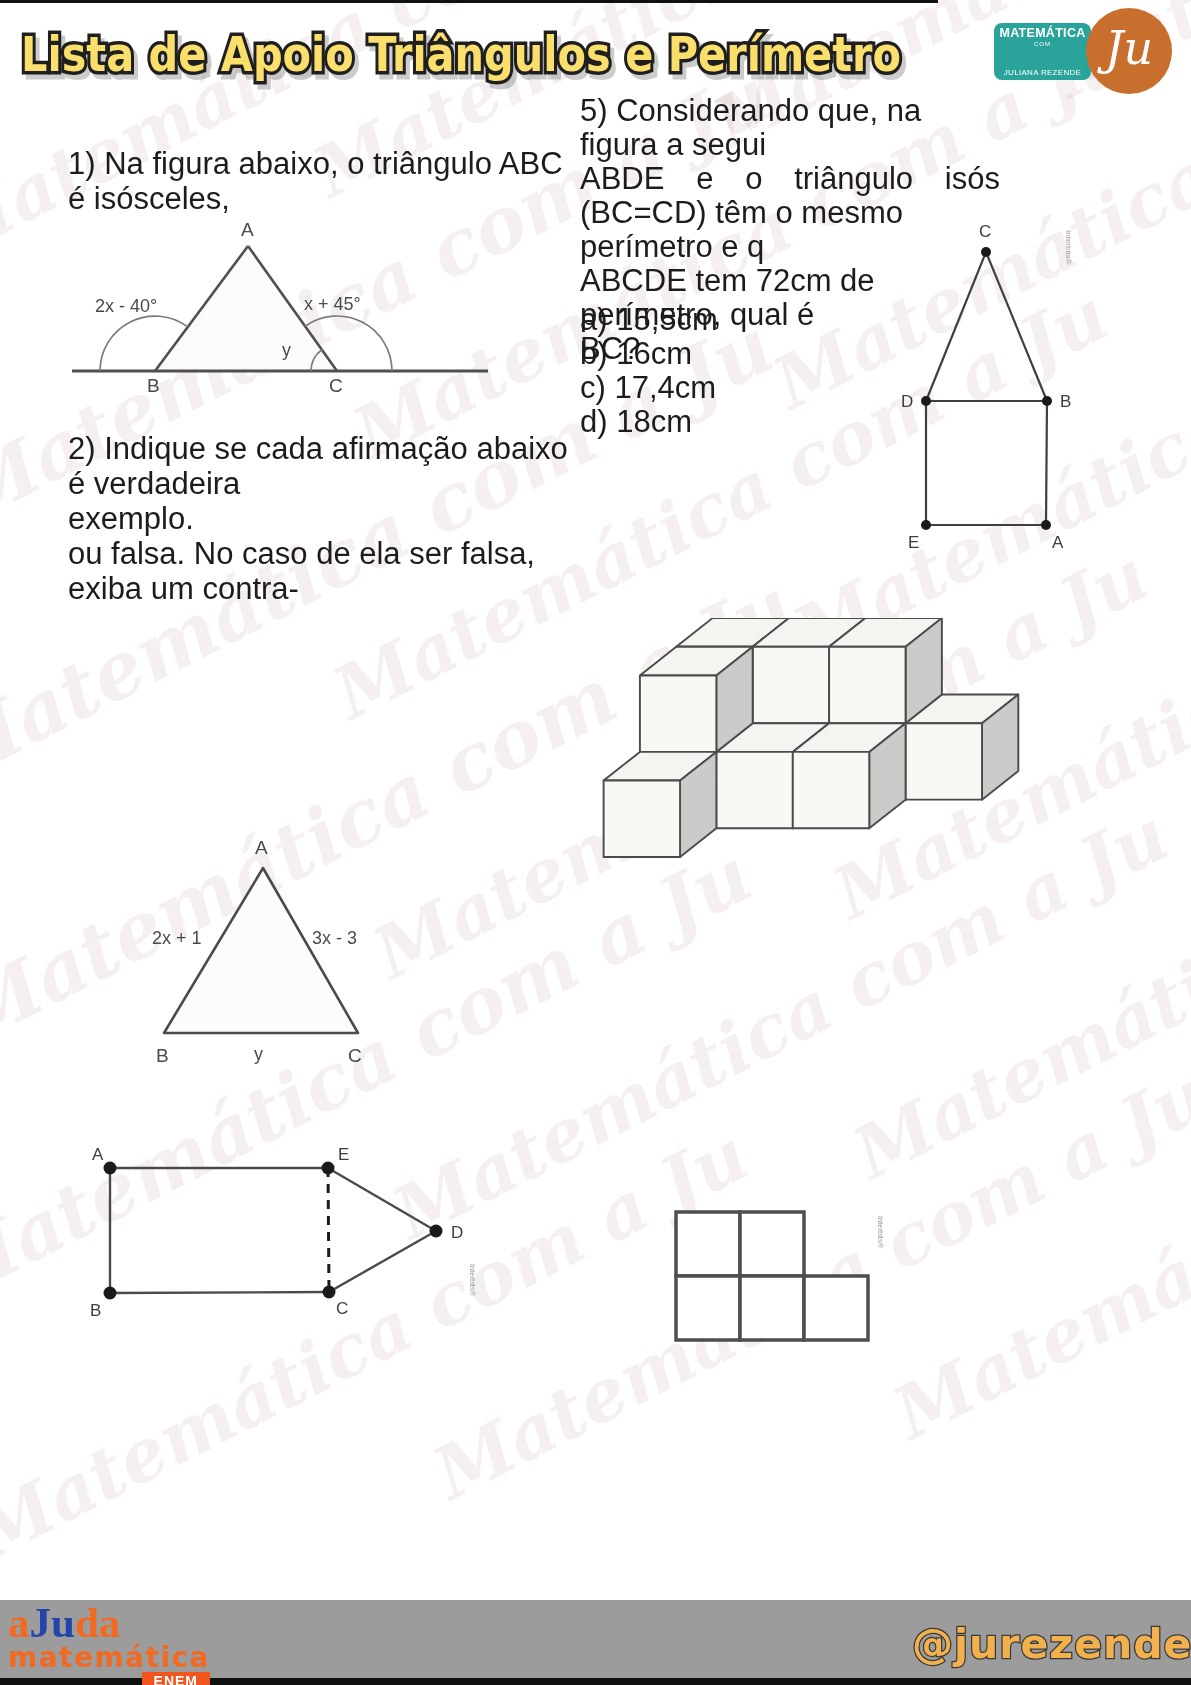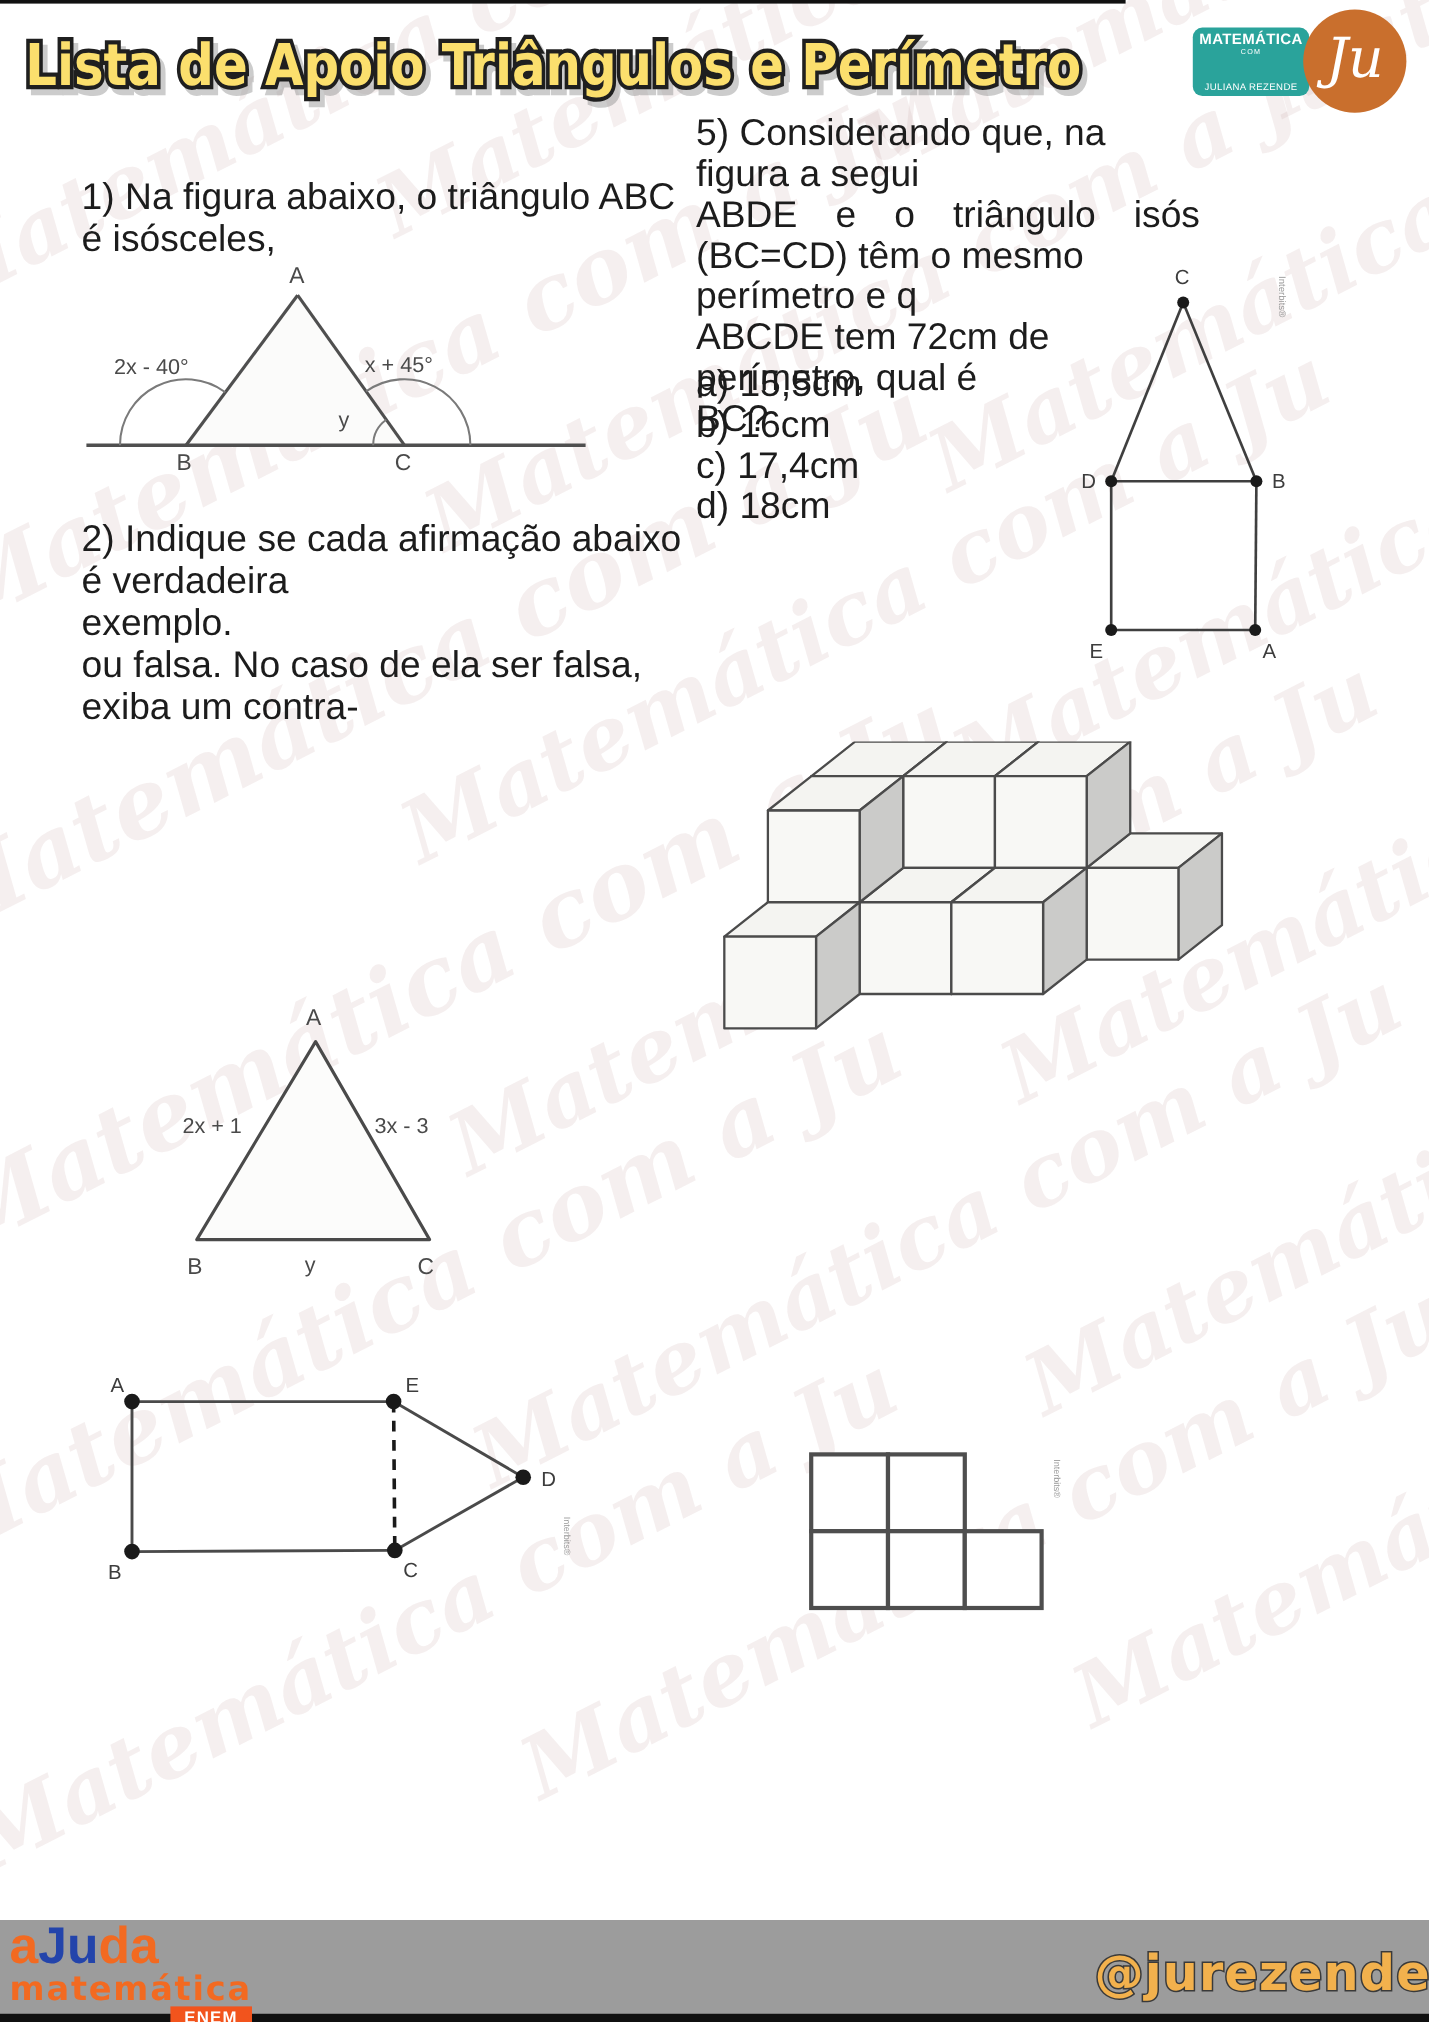--- a/index.html
+++ b/index.html
@@ -26,21 +26,21 @@
   .q-text{position:absolute;font-size:31px;line-height:35px;}
   .math{font-family:"DejaVu Serif",serif;font-style:italic;font-weight:bold;}
   .justify-line{display:flex;justify-content:space-between;width:420px;}
   .options div{line-height:34px;}
   .fig{position:absolute;}
   .fig text{font-family:"Liberation Sans",sans-serif;}
   
   .foot-gray{position:absolute;left:0;top:1600px;width:1191px;height:78px;background:#9c9c9c;}
   .foot-black{position:absolute;left:0;top:1678px;width:1191px;height:7px;background:#101010;}
   .brand{position:absolute;left:8px;top:1601px;display:flex;flex-direction:column;z-index:3;}
-  .brand .w1{font-family:Liberation Sans, sans-serif;font-weight:bold;font-size:43px;line-height:1.0;letter-spacing:0px;}
+  .brand .w1{font-family:Liberation Serif, serif;font-weight:bold;font-size:43px;line-height:1.0;letter-spacing:0px;}
   .brand .w1 .or{color:#f26a21;} .brand .w1 .bl{color:#2344ab;}
   .brand .w2{font-family:"DejaVu Sans",sans-serif;font-weight:bold;font-size:28px;color:#f26a21;
              letter-spacing:1.5px;line-height:1.0;margin-top:0px;}
   .brand .badge{align-self:flex-end;background:#f2541d;color:#fff;font-weight:bold;font-size:14px;
                 padding:1px 12px 2px 12px;border-bottom:4px solid #2344ab;letter-spacing:1px;}
   .handle{position:absolute;left:912px;top:1620px;z-index:3;font-family:"DejaVu Sans",sans-serif;
           font-weight:bold;font-size:41px;color:#f2b14d;-webkit-text-stroke:2.5px #3a3a3a;
           paint-order:stroke fill;letter-spacing:1px;}
 </style>
 </head>

